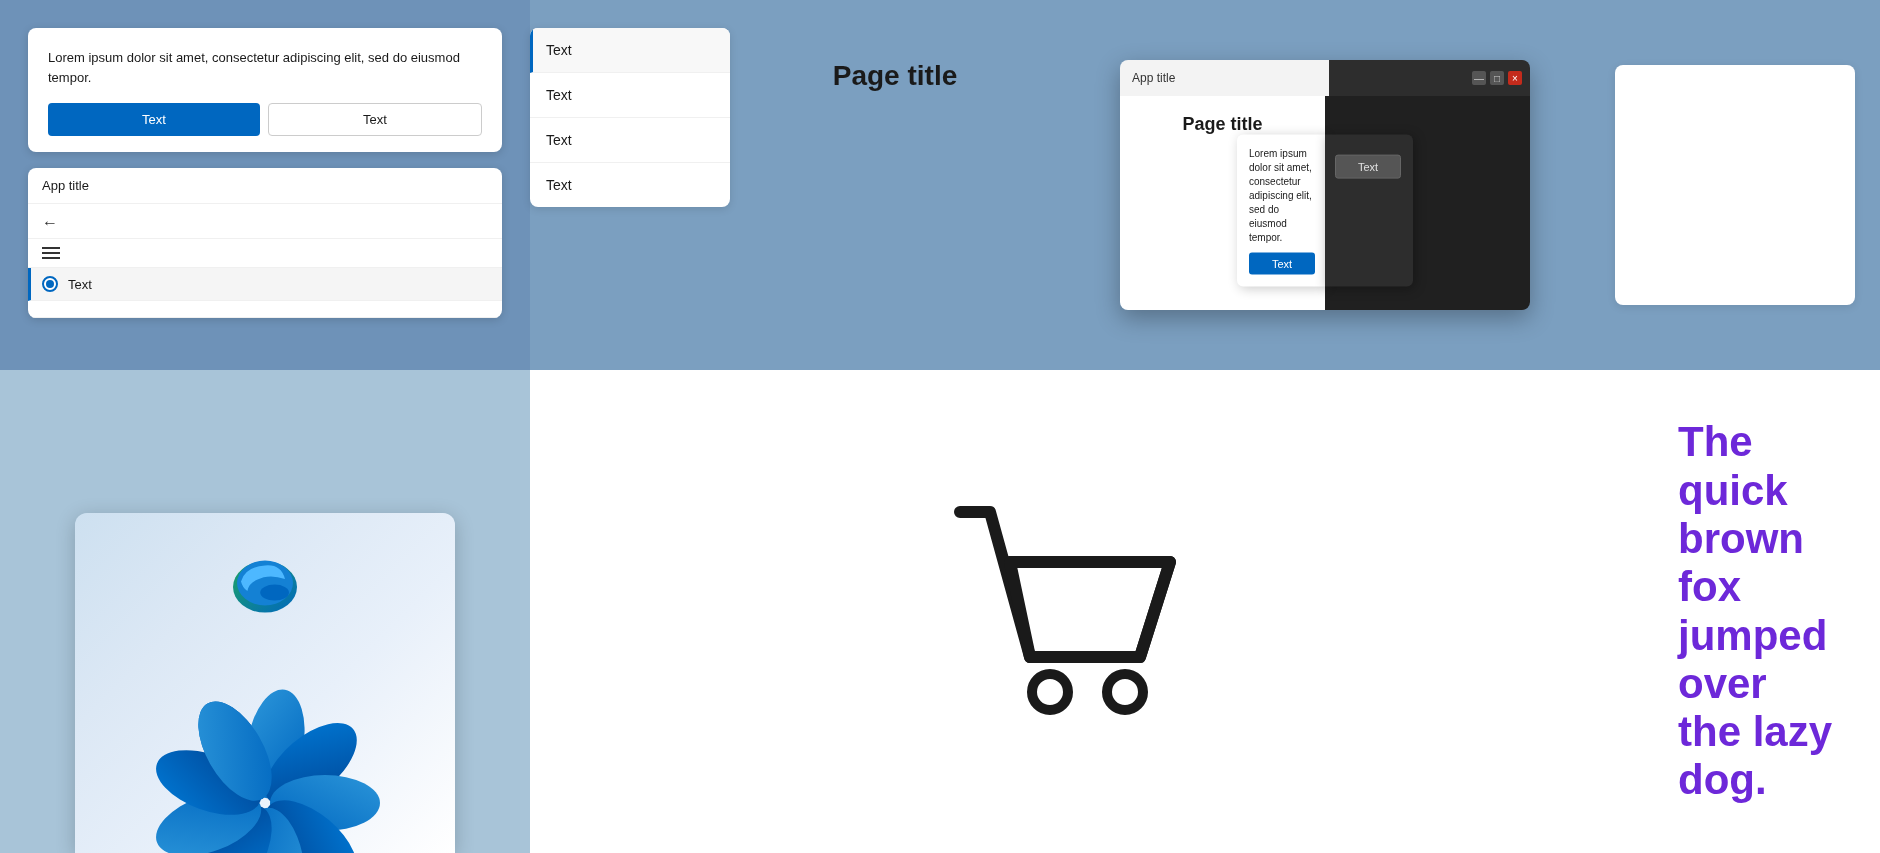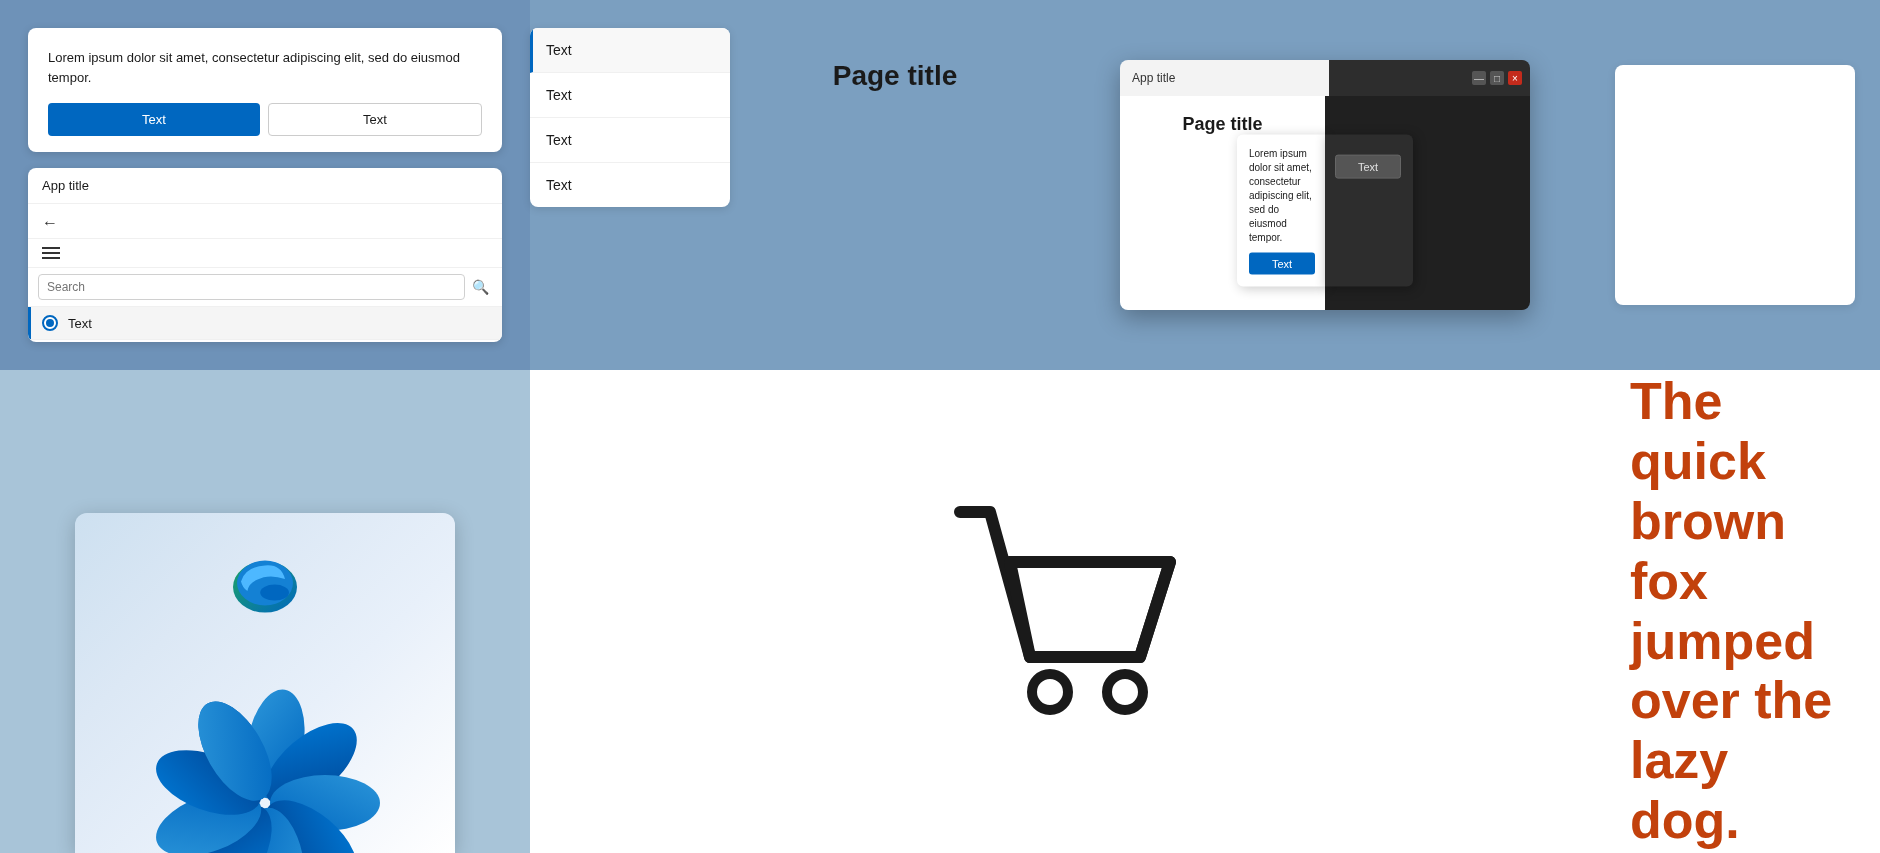--- a/index.html
+++ b/index.html
@@ -303,25 +303,26 @@
     .cell-7 {
       background: white;
       display: flex;
       align-items: center;
       justify-content: flex-start;
       padding: 40px 40px;
       grid-column: 4;
       grid-row: 2;
     }
     .big-text {
-      font-size: 52px;
+      font-size: 42px;
       font-weight: 700;
-      color: #c2410c;
+      color: #6d28d9;
       line-height: 1.15;
       max-width: 340px;
+      margin-left: 48px;
     }
   </style>
 </head>
 <body>
 
 <div class="cell-1">
 
   <div class="dialog-box">
     <p class="dialog-text">Lorem ipsum dolor sit amet, consectetur adipiscing elit, sed do eiusmod tempor.</p>
     <div class="dialog-buttons">
@@ -334,24 +335,20 @@
     <div class="nav-header">App title</div>
     <div class="nav-back-row">
       <span class="icon-arrow">←</span>
     </div>
     <div class="nav-hamburger-row">
       <div class="icon-hamburger">
         <span></span>
           <span></span>
           <span></span>
       </div>
-    </div>
-    <div class="nav-search-row">
-      <input class="nav-search-input" type="text" placeholder="Search" style="">
-      <button class="search-icon-btn">🔍</button>
     </div>
     <div class="nav-item active">
       <div class="nav-item-radio filled"></div>
       <span class="nav-item-label">Text</span>
     </div>
     <div class="nav-item">
       
       
     </div>
   </div>

